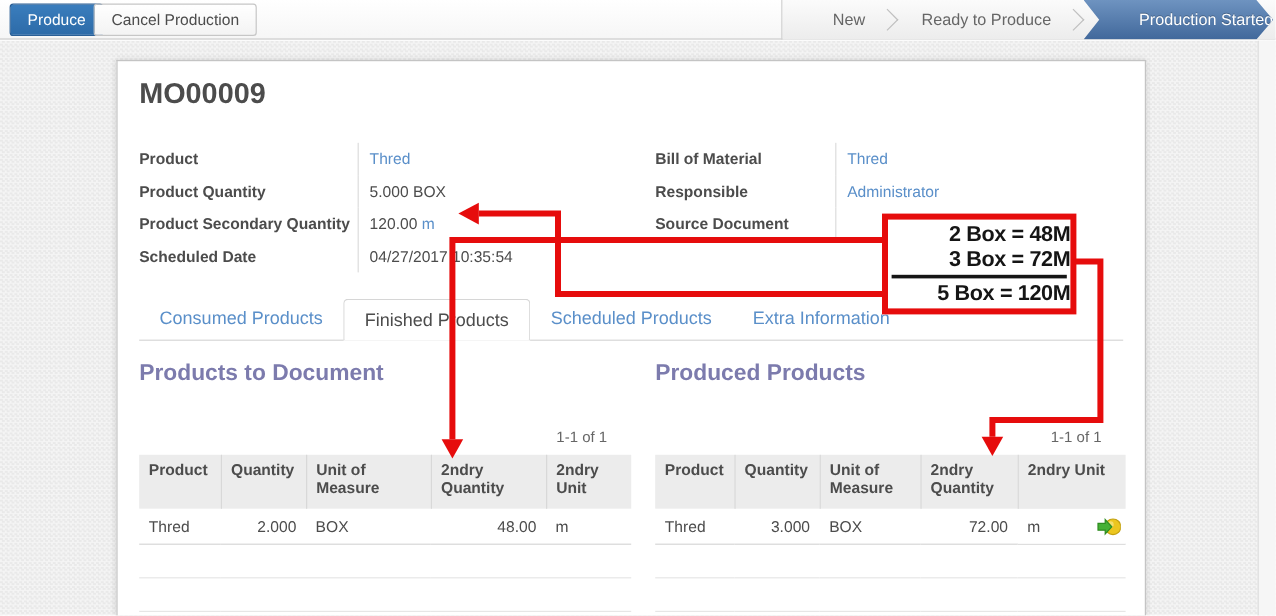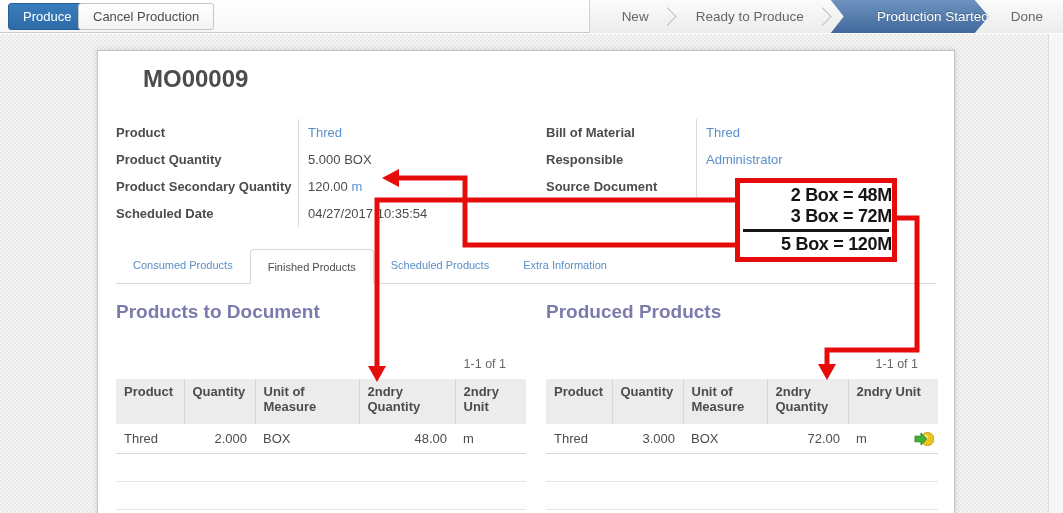--- a/index.html
+++ b/index.html
@@ -15,21 +15,21 @@
   .btn{
     position:absolute; top:3px; height:27px; font-size:13px; line-height:25px;
     padding:0 14px; border-radius:3px; cursor:pointer;
   }
   .btn-primary{ left:8px; background:linear-gradient(#3a7dbd,#2d6ba8); border:1px solid #2a5f96; color:#fff; }
   .btn-default{ left:78px; background:linear-gradient(#ffffff,#f3f3f3); border:1px solid #c6c6c6; color:#4c4c4c; }
 
   .statusbar{
     position:absolute; right:0; top:0; height:33px; display:flex; align-items:center;
     border-left:1px solid #d2d2d2; background:linear-gradient(#fbfbfb,#ececec);
-    padding-left:12px;
+    padding-left:22px;
   }
   .status-step{ font-size:13.5px; color:#666; padding:0 20px; height:33px; line-height:33px; cursor:pointer; }
   .status-chevron{
     width:13px; height:13px; border-top:1px solid #bfbfbf; border-right:1px solid #bfbfbf;
     transform:rotate(45deg); margin:0 2px 0 -8px; flex:0 0 auto;
   }
   .status-active{
     width:158px; height:33px; color:#fff; font-size:13.5px; line-height:33px; text-align:right;
     background:linear-gradient(#6e93c0,#41689b);
     clip-path:polygon(0 0, 144px 0, 158px 50%, 144px 100%, 0 100%, 13px 50%);
@@ -47,21 +47,21 @@
     background:#f6f6f6; border-left:1px solid #dcdcdc; z-index:5; cursor:pointer;
   }
 
   
   .sheet{
     position:absolute; left:97px; top:50px; width:858px; height:463px;
     background:#fff; border:1px solid #c4c4c4; border-bottom:none;
     box-shadow:0 0 5px rgba(0,0,0,.15); z-index:10;
   }
   .sheet-title{
-    position:absolute; left:18px; top:14px; font-size:24px; font-weight:bold; color:#4c4c4c;margin-left:27px;
+    position:absolute; left:18px; top:14px; font-size:24px; font-weight:bold; color:#4c4c4c;
   }
 
   
   .fgroup{ position:absolute; top:68px; }
   .fgroup.left{ left:18px; width:420px; }
   .fgroup.right{ left:448px; width:400px; }
   .frow{ display:flex; height:27px; align-items:center; }
   .flabel{ font-size:13px; font-weight:bold; color:#4c4c4c; }
   .fgroup.left .flabel{ width:182px; }
   .fgroup.right .flabel{ width:150px; }
@@ -69,21 +69,21 @@
     flex:1; font-size:13px; color:#4c4c4c; border-left:1px solid #dcdcdc;
     padding-left:9px; height:27px; line-height:27px;
   }
   .link{ color:#5a8fc9; cursor:pointer; }
 
   
   .tabbar{
     position:absolute; left:18px; right:18px; top:197px; height:36px;
     border-bottom:1px solid #d6d6d6; display:flex; align-items:flex-end;
   }
-  .tab{ font-size:11px; padding:0 17px; height:35px; line-height:35px; color:#5a8fc9; cursor:pointer; }
+  .tab{ font-size:15px; padding:0 17px; height:35px; line-height:35px; color:#5a8fc9; cursor:pointer; }
   .tab.active{
     color:#4c4c4c; background:#fff; border:1px solid #d6d6d6; border-bottom:1px solid #fff;
     border-radius:4px 4px 0 0; margin-bottom:-1px;
   }
 
   
   .section{ position:absolute; top:250px; }
   .section.left{ left:18px; width:410px; }
   .section.right{ left:448px; width:392px; }
   .section-title{ font-size:19px; font-weight:bold; color:#7c7bad; }
@@ -124,21 +124,20 @@
 <div class="toolbar">
   <button class="btn btn-primary">Produce</button>
   <button class="btn btn-default">Cancel Production</button>
 
   <div class="statusbar">
     <span class="status-step">New</span>
     <span class="status-chevron"></span>
     <span class="status-step">Ready to Produce</span>
     <span class="status-chevron"></span>
     <div class="status-active">Production Started</div>
-    <span class="status-step">Done</span>
   </div>
 </div>
 
 <div class="sheet">
   <div class="sheet-title">MO00009</div>
 
   <div class="fgroup left">
     <div class="frow">
       <span class="flabel">Product</span>
       <span class="fvalue"><span class="link">Thred</span></span>

